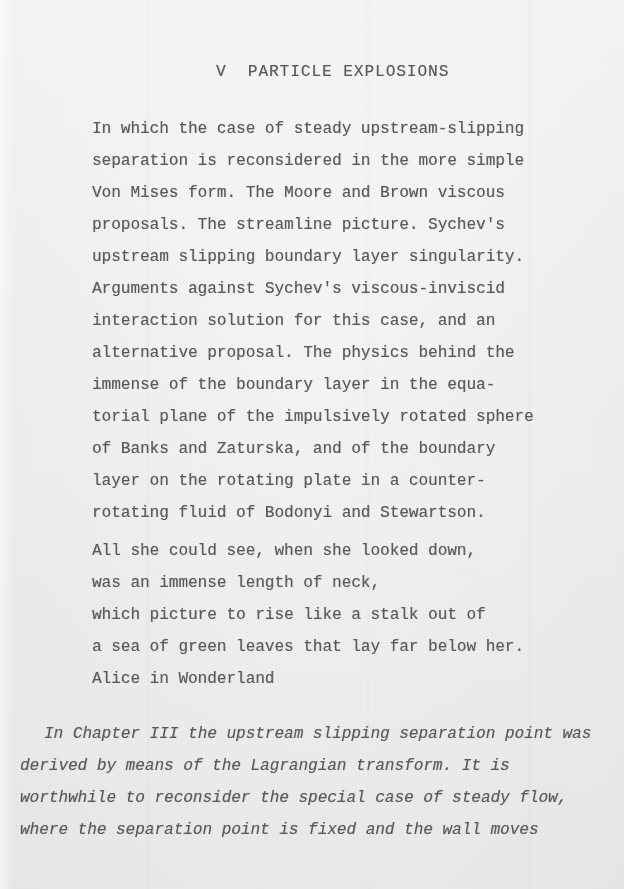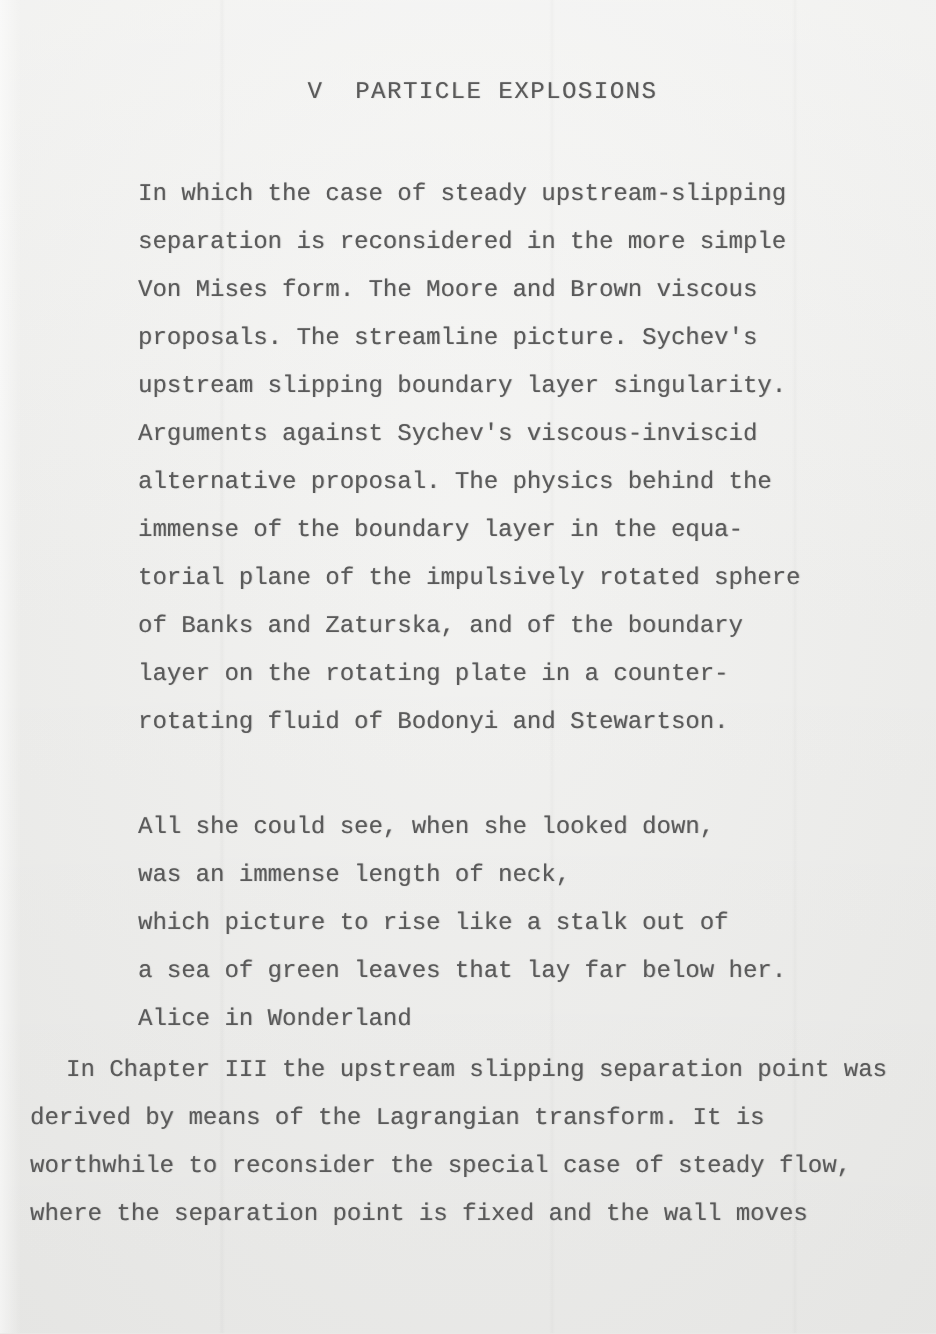--- a/index.html
+++ b/index.html
@@ -32,21 +32,21 @@
   .tw {
     font-size: 16px;
     white-space: pre;
     text-shadow: 0.4px 0.4px 0.7px rgba(110,110,110,0.55);
     -webkit-font-smoothing: antialiased;
   }
   .title {
     position: absolute;
     left: 205px;
     top: 50px;
-    margin: 0;
+    margin: 11px;
     font-weight: normal;
     font-size: 16px;
     letter-spacing: 1px;
     line-height: 22px;
   }
   .abstract {
     position: absolute;
     left: 92px;
     top: 102px;
     line-height: 32px;
@@ -58,43 +58,45 @@
     top: 535px;
     width: 434px;
     line-height: 32px;
   }
   .quote .attribution {
     text-align: left;
   }
   .body-par {
     position: absolute;
     left: 20px;
-    top: 697px;
+    top: 718px;
     width: 590px;
     line-height: 32px;
+    font-style: italic;
   }
   .body-par .indent-first {
     padding-left: 24px;
   }
   .line { min-height: 32px; }
 </style>
 </head>
 <body>
 
 <div class="page">
 
   <h1 class="title tw">V  PARTICLE EXPLOSIONS</h1>
 
   <div class="abstract">
     <div class="line tw">In which the case of steady upstream-slipping</div>
     <div class="line tw">separation is reconsidered in the more simple</div>
     <div class="line tw">Von Mises form. The Moore and Brown viscous</div>
     <div class="line tw">proposals. The streamline picture. Sychev's</div>
     <div class="line tw">upstream slipping boundary layer singularity.</div>
     <div class="line tw">Arguments against Sychev's viscous-inviscid</div>
+    <div class="line tw">interaction solution for this case, and an</div>
     <div class="line tw">alternative proposal. The physics behind the</div>
     <div class="line tw">immense of the boundary layer in the equa-</div>
     <div class="line tw">torial plane of the impulsively rotated sphere</div>
     <div class="line tw">of Banks and Zaturska, and of the boundary</div>
     <div class="line tw">layer on the rotating plate in a counter-</div>
     <div class="line tw">rotating fluid of Bodonyi and Stewartson.</div>
   </div>
 
   <div class="quote">
     <div class="line tw">All she could see, when she looked down,</div>

